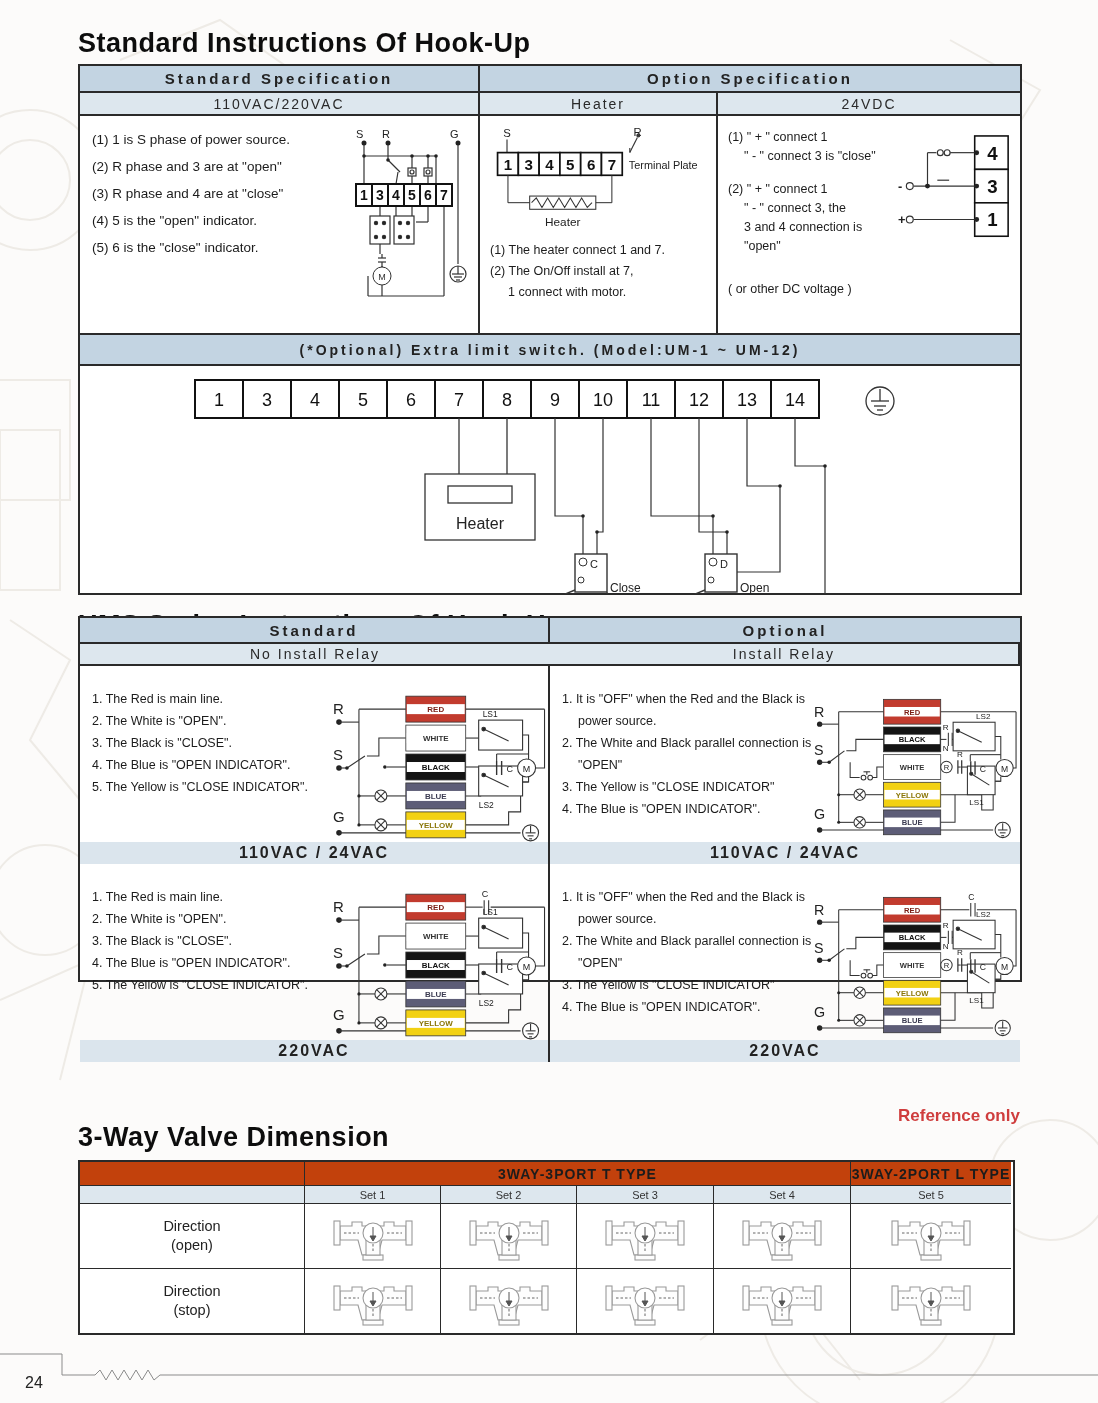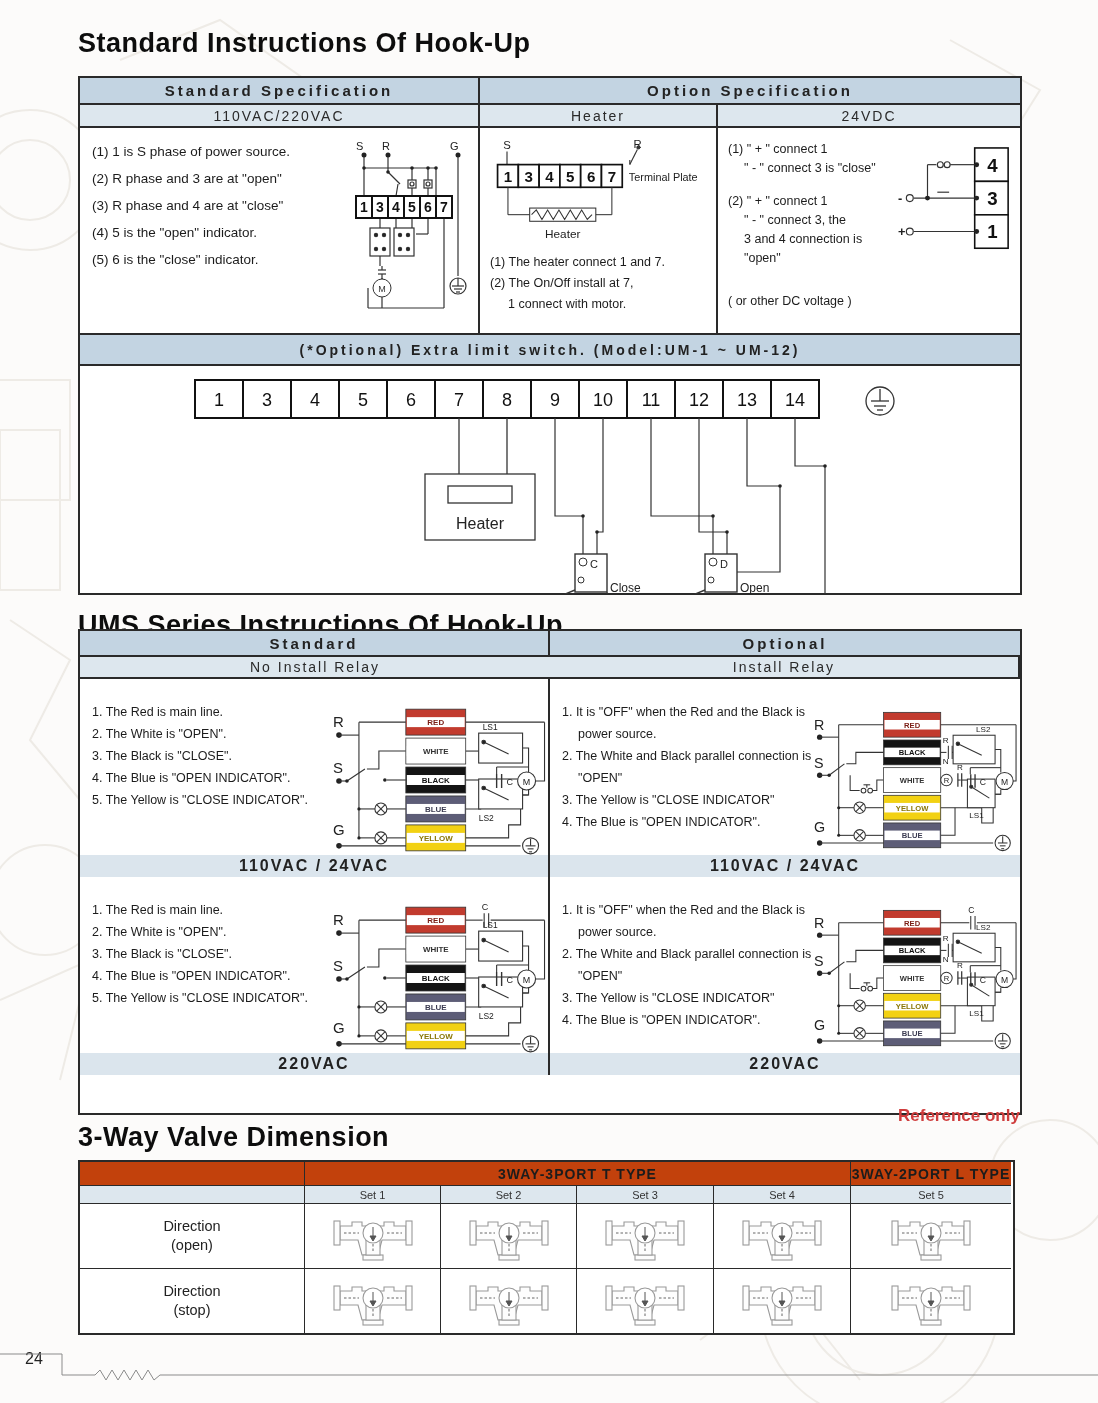--- a/index.html
+++ b/index.html
@@ -29,21 +29,21 @@
   svg .ser{font-family:"Liberation Serif", serif;}
   .vt-hdr{background:#c2410c;font-weight:bold;font-size:14px;text-align:center;
           display:flex;align-items:center;justify-content:center;letter-spacing:1px;}
   .vt-set{background:#dde7ee;font-size:11px;text-align:center;
           display:flex;align-items:center;justify-content:center;color:#333;}
   .vt-cell{background:#fff;display:flex;align-items:center;justify-content:center;}
   .vt-lbl{background:#fff;font-size:14.5px;text-align:center;display:flex;flex-direction:column;
           align-items:center;justify-content:center;color:#222;line-height:19px;}
   .thin{border-right:1.5px solid #2a2a2a;}
   .thinb{border-bottom:1.5px solid #2a2a2a;}
-  .pagenum{position:absolute;font-size:16px;color:#222;}
+  .pagenum{position:absolute;font-size:16px;color:#222;margin-top:24px;}
 </style>
 </head>
 <body>
 
 <svg class="abs" width="1098" height="1403" style="left:0;top:0" viewBox="0 0 1098 1403">
   <g stroke="#eeebe6" stroke-width="2" fill="none">
     <circle cx="30" cy="180" r="70"></circle>
       <circle cx="30" cy="180" r="40"></circle>
     <rect x="-20" y="380" width="90" height="120"></rect>
       <rect x="0" y="430" width="60" height="160"></rect>
@@ -56,21 +56,21 @@
     <path d="M620 1250 Q760 1150 950 1230"></path>
     <path d="M700 1340 L780 1280 L860 1380"></path>
     <circle cx="1050" cy="1180" r="60"></circle>
     <path d="M950 40 L1040 90 L990 170"></path>
     <path d="M140 1180 L230 1240 L170 1320"></path>
   </g>
 </svg>
 
 <div class="abs sec-title" style="left:78px;top:28px">Standard Instructions Of Hook-Up</div>
 
-<div class="tbl" style="left:78px;top:76px;width:944px;height:318px">
+<div class="tbl" style="left:78px;top:64px;width:944px;height:318px">
   <div style="display:grid;grid-template-columns:400px 238px 302px;grid-template-rows:27px 23px 1fr;height:100%">
     <div class="hdr1 bd-r bd-b cell" style="grid-column:1">Standard Specification</div>
     <div class="hdr1 bd-b cell" style="grid-column:2 / span 2">Option Specification</div>
 
     <div class="hdr2 bd-r bd-b cell">110VAC/220VAC</div>
     <div class="hdr2 bd-r bd-b cell">Heater</div>
     <div class="hdr2 bd-b cell">24VDC</div>
 
     <div class="cell bd-r" style="display:flex;padding:10px 2px 4px 12px">
       <div class="notes" style="flex:1">
@@ -347,21 +347,21 @@
       <line x1="625" y1="224" x2="608" y2="231" stroke="#333" stroke-width="1.4"></line>
       <circle cx="606" cy="232" r="3" stroke="#333" fill="#fff"></circle>
       <text x="640" y="202" font-size="11" fill="#222">D</text>
       <text x="660" y="226" font-size="12" fill="#222">Open</text>
     </g>
   </svg>
 </div>
 
 <div class="abs sec-title" style="left:78px;top:610px">UMS Series Instructions Of Hook-Up</div>
 
-<div class="tbl" style="left:78px;top:629px;width:944px;height:486px">
+<div class="tbl" style="left:78px;top:616px;width:944px;height:366px">
   <div style="display:grid;grid-template-columns:470px 470px;grid-template-rows:26px 22px 176px 22px 176px 22px;height:100%">
     <div class="hdr1 bd-r bd-b cell">Standard</div>
     <div class="hdr1 bd-b cell">Optional</div>
     <div class="hdr2 bd-b cell">No Install Relay</div>
     <div class="hdr2 bd-r bd-b cell">Install Relay</div>
 
     <div class="cell bd-r" style="display:flex;padding:22px 2px 0 12px">
       <div class="umsnotes" style="width:240px">
         <div>1. The Red is main line.</div>
         <div>2. The White is "OPEN".</div>

